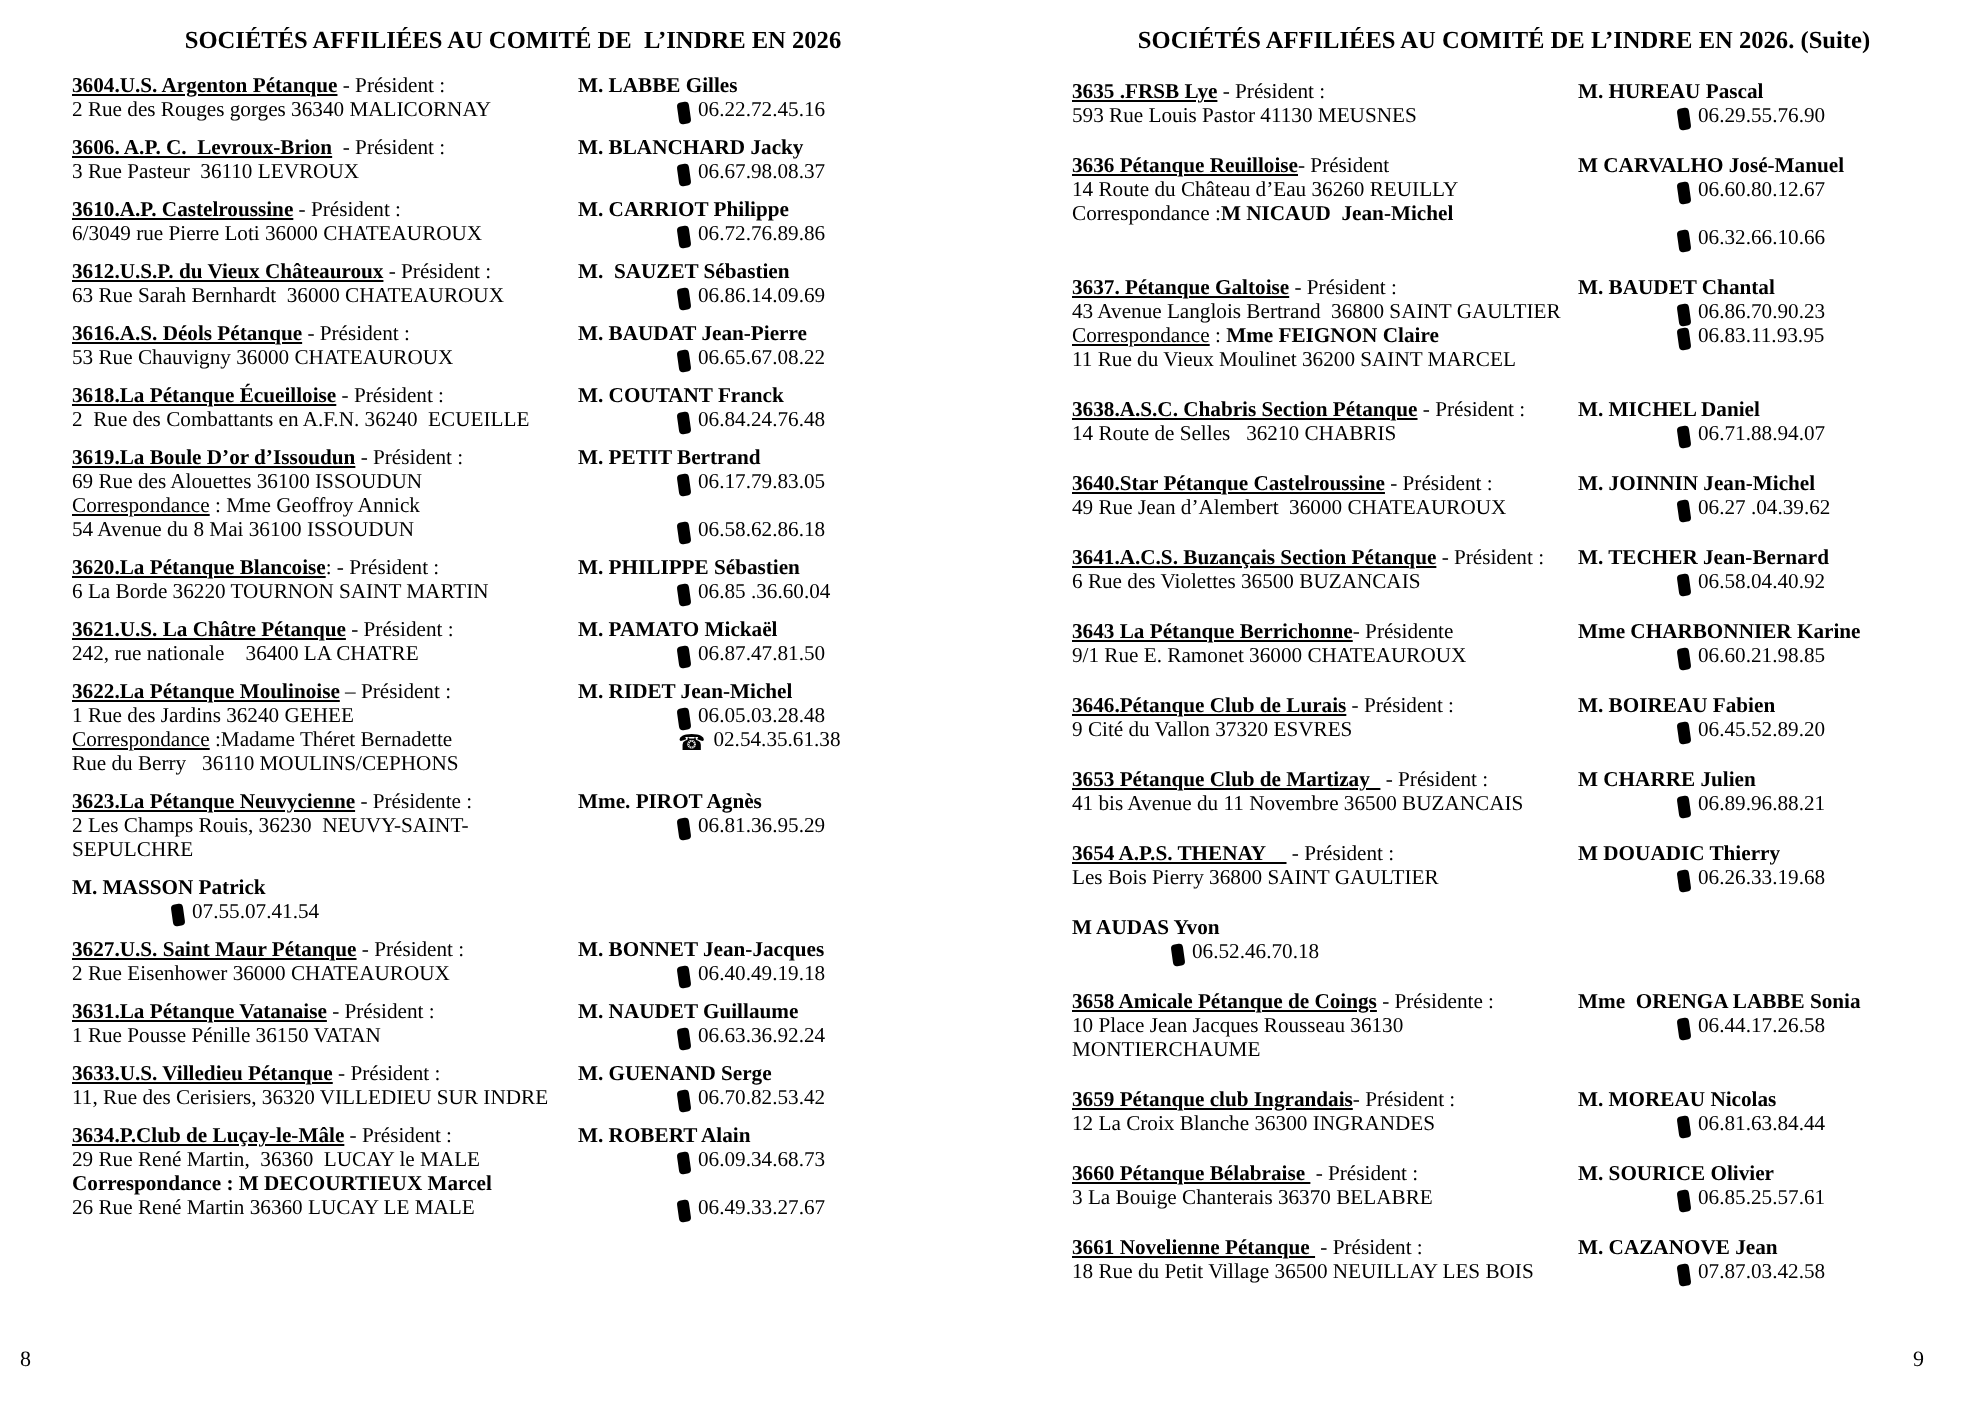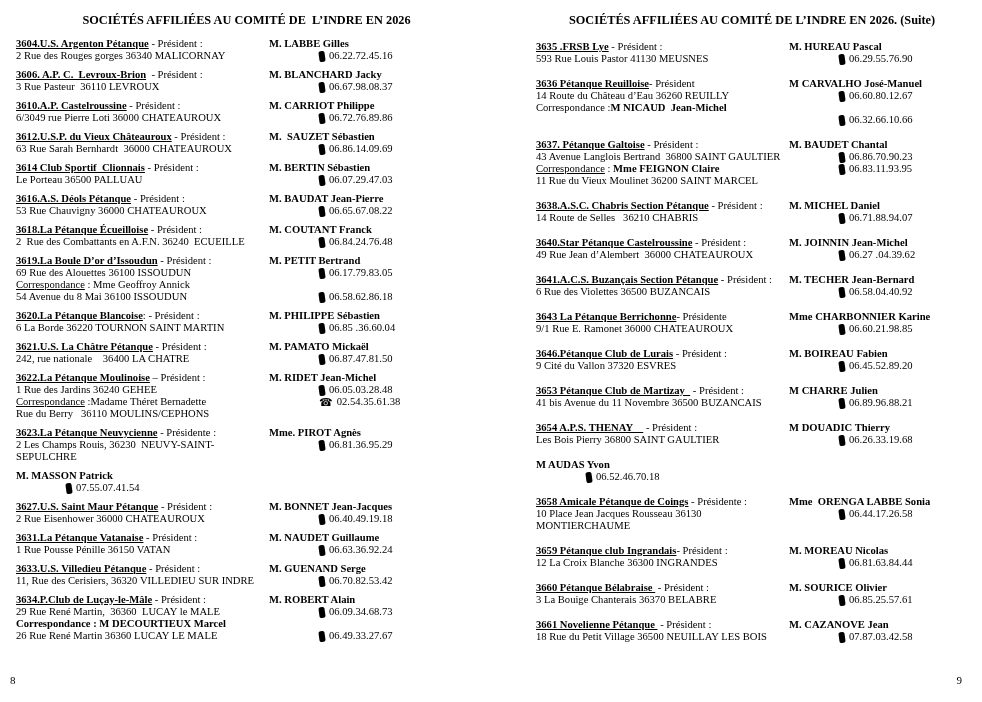--- a/index.html
+++ b/index.html
@@ -1,19 +1,19 @@
 <!DOCTYPE html>
 <html><head>
 <meta charset="utf-8">
 <style>
   html,body{margin:0;padding:0;background:#ffffff;}
   .spread{width:982px;height:702px;background:#ffffff;display:flex;color:#000;
           font-family:"Liberation Serif",serif;position:relative;overflow:hidden;}
   .page{position:relative;width:491px;height:702px;box-sizing:border-box;padding-top:13px;overflow:hidden;}
-  .page1{padding-left:16px;padding-right:14px;}
+  .page1{padding-left:36px;padding-right:14px;}
   .page2{padding-left:45px;padding-right:14px;}
   .page-title{font-weight:bold;font-size:12.3px;text-align:center;white-space:pre;margin-bottom:10px;}
   .entries{width:100%;}
   .entry{display:flex;margin-top:7px;font-size:10.6px;line-height:12px;}
   .page2 .entry{margin-top:13px;}
   .entry-left{flex:0 0 253px;width:253px;white-space:pre-wrap;}
   .entry-right{flex:1;white-space:pre-wrap;}
   .b{font-weight:bold;}
   .u{text-decoration:underline;}
   .club-line{white-space:pre-wrap;}
@@ -43,24 +43,20 @@
           <div class="entry-left"><div class="club-line"><span class="b u">3606. A.P. C.  Levroux-Brion</span><span>  - Président :</span></div><div class="line"><span>3 Rue Pasteur  36110 LEVROUX</span></div></div>
           <div class="entry-right"><div class="contact-name">M. BLANCHARD Jacky</div><div class="phone-row"><span class="micon"></span><span class="phone-number">06.67.98.08.37</span></div></div>
         </div>
         <div class="entry">
           <div class="entry-left"><div class="club-line"><span class="b u">3610.A.P. Castelroussine</span><span> - Président :</span></div><div class="line"><span>6/3049 rue Pierre Loti 36000 CHATEAUROUX</span></div></div>
           <div class="entry-right"><div class="contact-name">M. CARRIOT Philippe</div><div class="phone-row"><span class="micon"></span><span class="phone-number">06.72.76.89.86</span></div></div>
         </div>
         <div class="entry">
           <div class="entry-left"><div class="club-line"><span class="b u">3612.U.S.P. du Vieux Châteauroux</span><span> - Président :</span></div><div class="line"><span>63 Rue Sarah Bernhardt  36000 CHATEAUROUX</span></div></div>
           <div class="entry-right"><div class="contact-name">M.  SAUZET Sébastien</div><div class="phone-row"><span class="micon"></span><span class="phone-number">06.86.14.09.69</span></div></div>
-        </div>
-        <div class="entry">
-          <div class="entry-left"><div class="club-line"><span class="b u">3614 Club Sportif  Clionnais</span><span> - Président :</span></div><div class="line"><span>Le Porteau 36500 PALLUAU</span></div></div>
-          <div class="entry-right"><div class="contact-name">M. BERTIN Sébastien</div><div class="phone-row"><span class="micon"></span><span class="phone-number">06.07.29.47.03</span></div></div>
         </div>
         <div class="entry">
           <div class="entry-left"><div class="club-line"><span class="b u">3616.A.S. Déols Pétanque</span><span> - Président :</span></div><div class="line"><span>53 Rue Chauvigny 36000 CHATEAUROUX</span></div></div>
           <div class="entry-right"><div class="contact-name">M. BAUDAT Jean-Pierre</div><div class="phone-row"><span class="micon"></span><span class="phone-number">06.65.67.08.22</span></div></div>
         </div>
         <div class="entry">
           <div class="entry-left"><div class="club-line"><span class="b u">3618.La Pétanque Écueilloise</span><span> - Président :</span></div><div class="line"><span>2  Rue des Combattants en A.F.N. 36240  ECUEILLE</span></div></div>
           <div class="entry-right"><div class="contact-name">M. COUTANT Franck</div><div class="phone-row"><span class="micon"></span><span class="phone-number">06.84.24.76.48</span></div></div>
         </div>
         <div class="entry">

